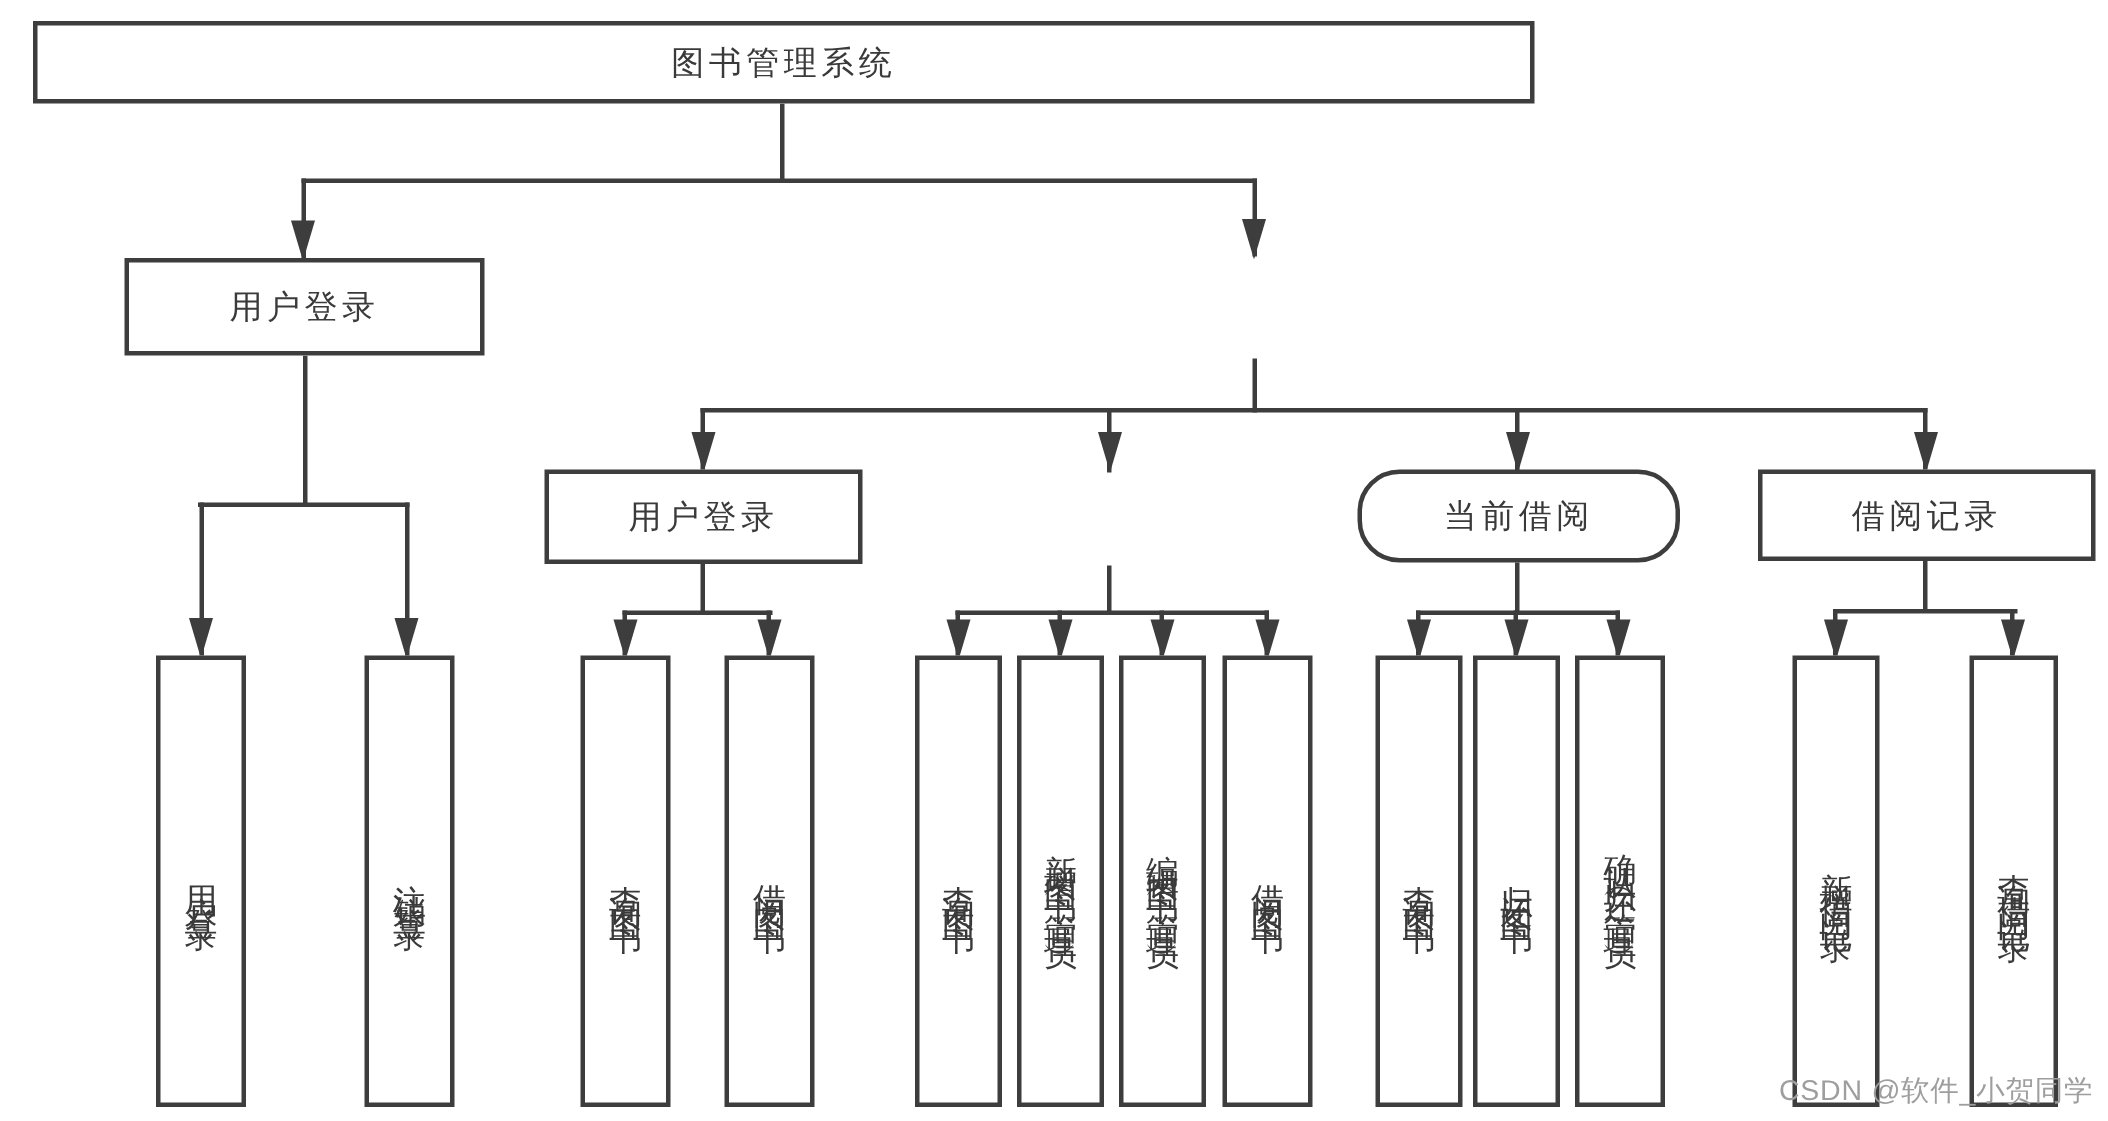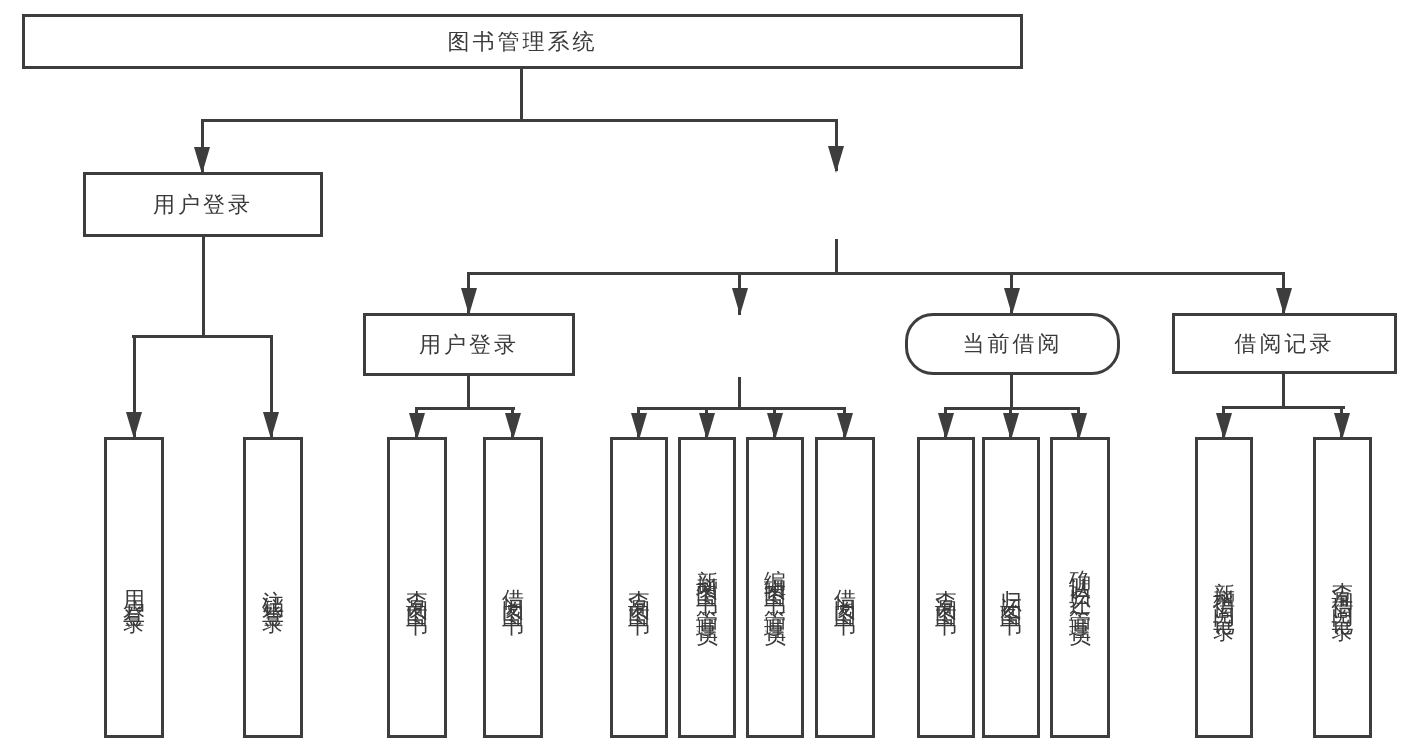--- a/index.html
+++ b/index.html
@@ -114,13 +114,14 @@
       <div class="seg" style="left: 1077px; top: 407px; width: 3px; height: 33px;"></div>
       <div class="arrowhead" style="left: 1071px; top: 413px;"></div>
       <div class="seg" style="left: 1282px; top: 374px; width: 3px; height: 34px;"></div>
       <div class="seg" style="left: 1222px; top: 406px; width: 123px; height: 3px;"></div>
       <div class="seg" style="left: 1222px; top: 406px; width: 3px; height: 34px;"></div>
       <div class="arrowhead" style="left: 1216px; top: 413px;"></div>
       <div class="seg" style="left: 1340px; top: 406px; width: 3px; height: 34px;"></div>
       <div class="arrowhead" style="left: 1334px; top: 413px;"></div>
     </div>
 
+  <div class="watermark">CSDN @软件_小贺同学</div>
 </div>
 
 </body></html>

